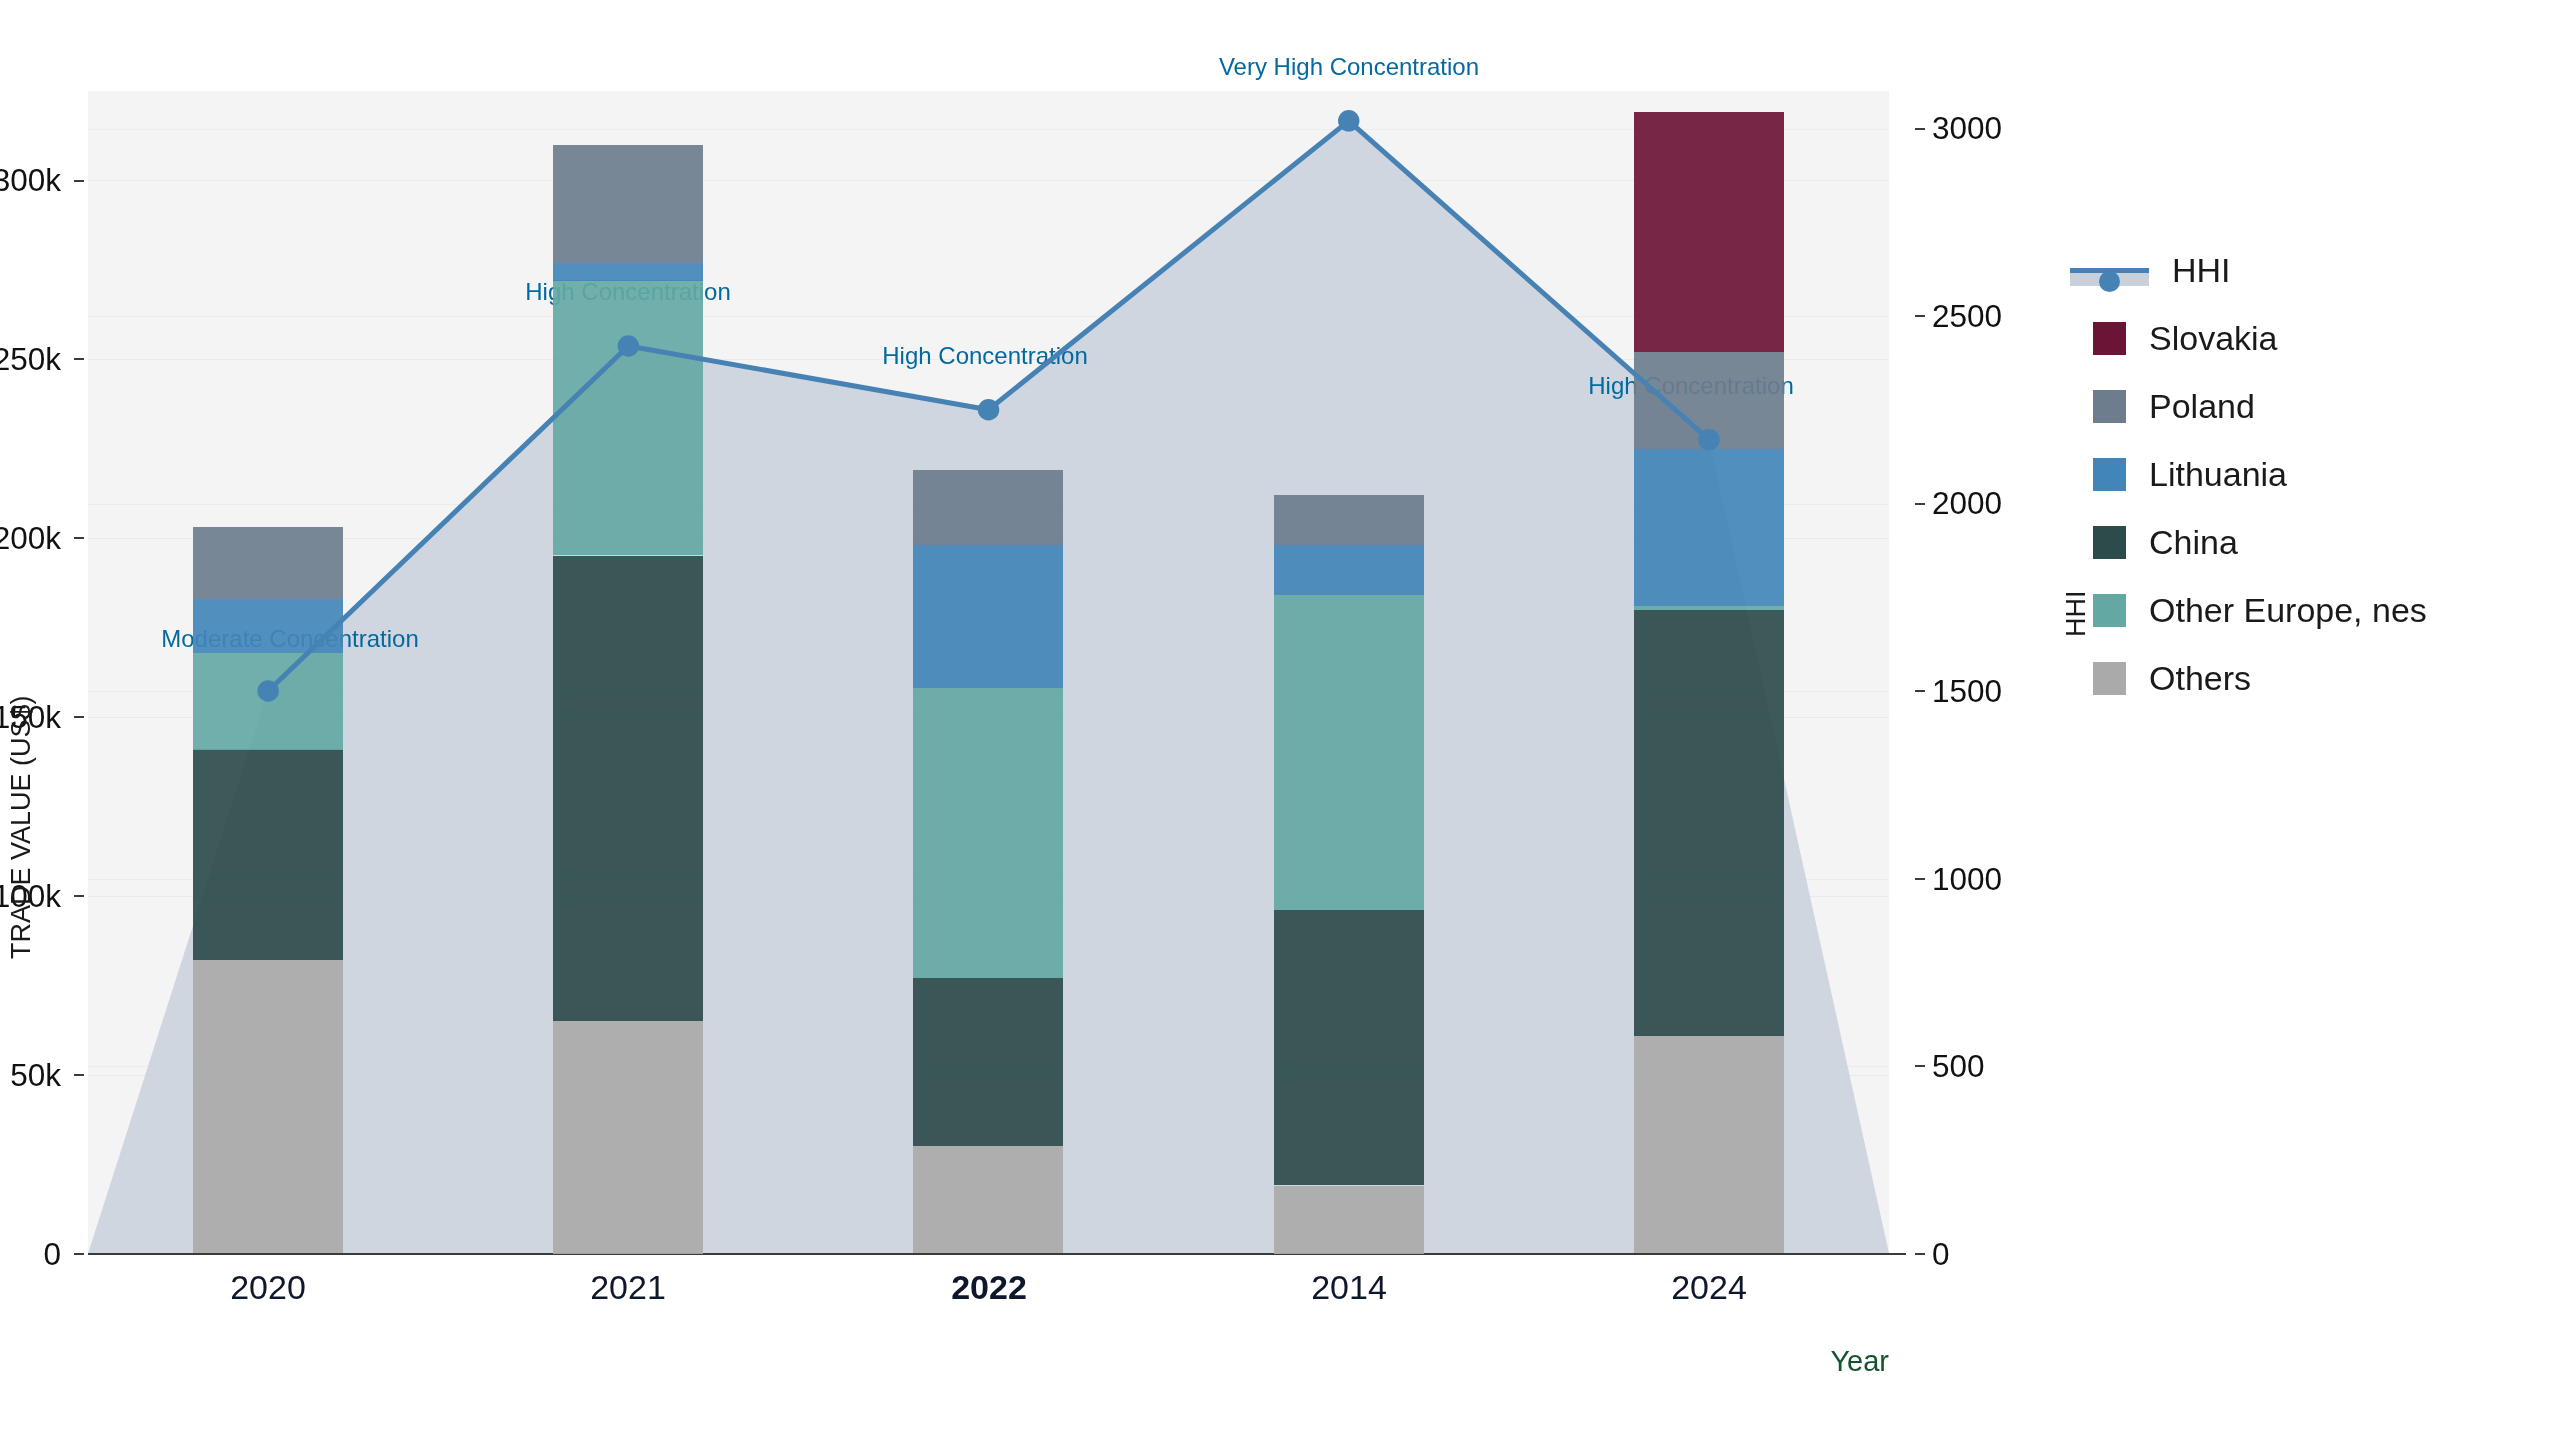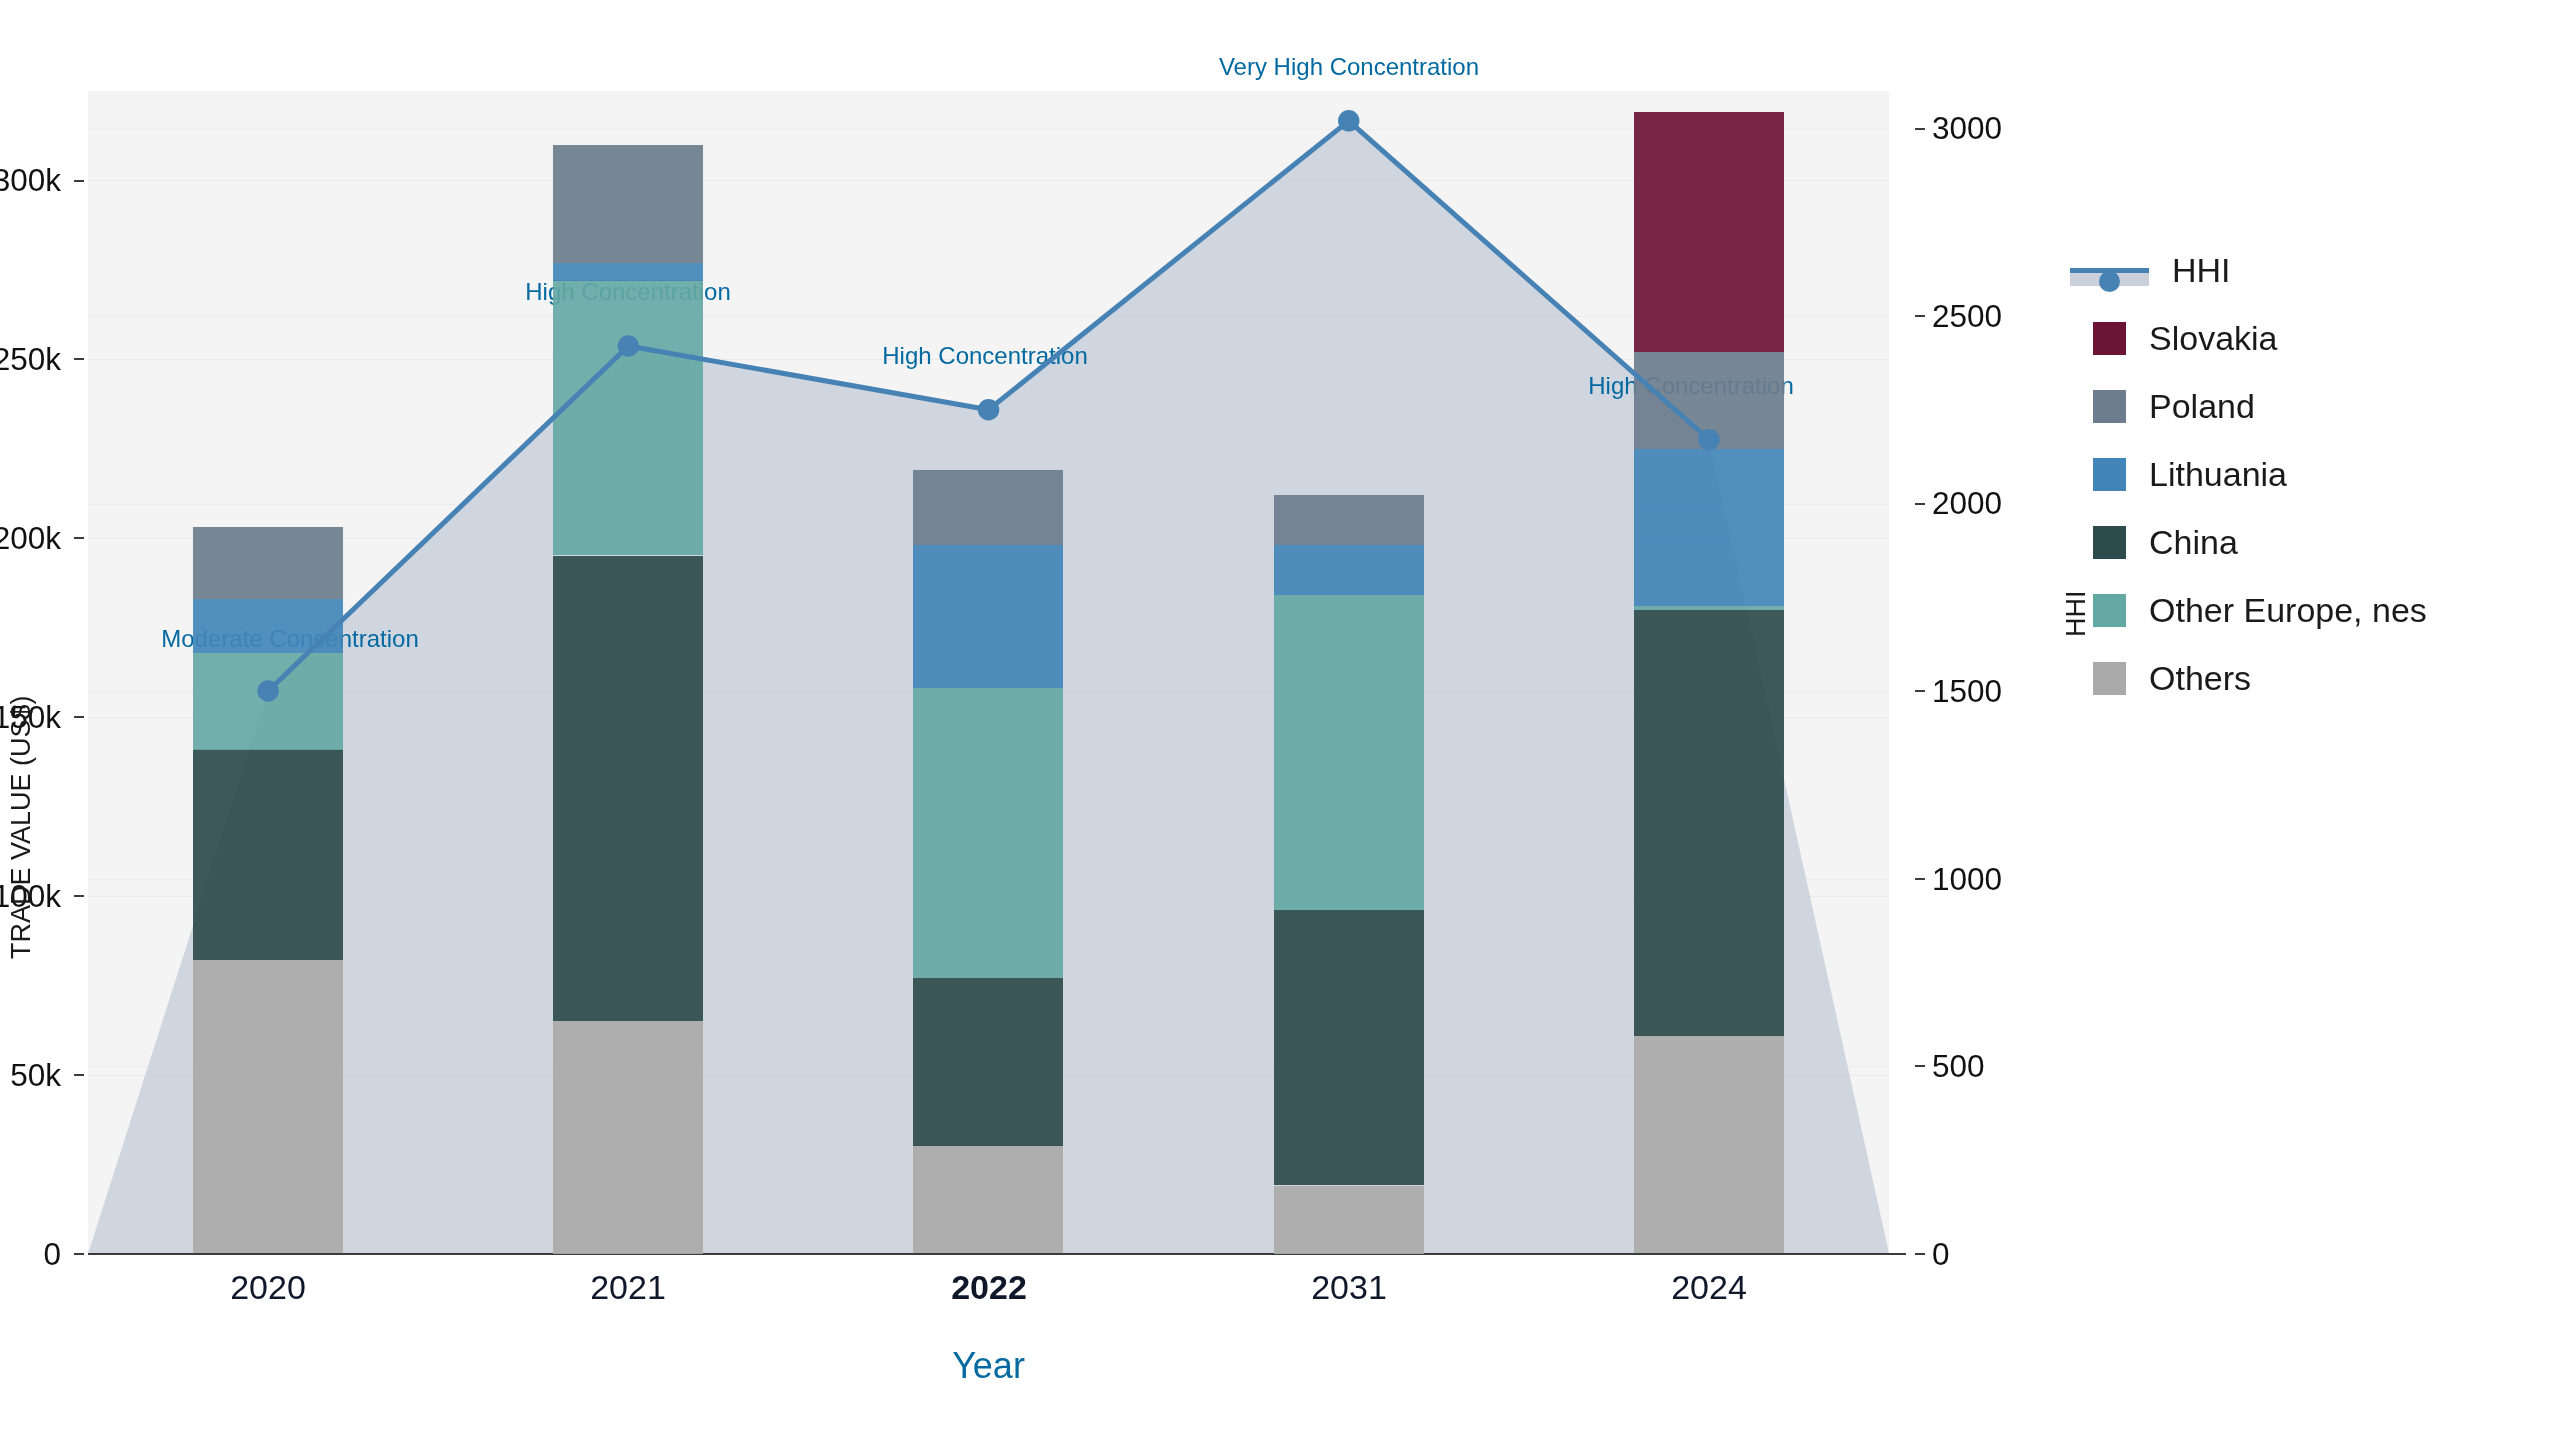--- a/index.html
+++ b/index.html
@@ -48,22 +48,22 @@
   #ylabel-left-wrap{
     position:absolute;left:5.7px;top:959px;
     transform:rotate(-90deg);transform-origin:left top;
     font-size:27px;color:#1a1a1a;white-space:nowrap;
   }
   .xtick{
     position:absolute;top:1268px;transform:translateX(-50%);
     font-size:34px;color:#0f172a;
   }
   #xlabel{
-    position:absolute;left:88px;width:1801px;top:1345px;text-align:center;
-    font-size:36px;color:#0369a1;
+    position:absolute;left:88px;width:1801px;top:1345px;text-align:right;
+    font-size:29px;color:#14532d;
   }
 
   
   .bar-seg{position:absolute;}
 
   
   #hhi-svg{position:absolute;left:0;top:0;width:2576px;height:1449px;overflow:visible;}
 
   .annot{
     position:absolute;transform:translateX(-50%);
@@ -152,21 +152,21 @@
       <div class="tickmark" style="top: 128px; left: 0px;"></div>
     </div>
 
   <div id="ylabel-left-wrap">TRADE VALUE (US$)</div>
   <div id="ylabel-right">HHI</div>
 
   <div id="xticks-wrap">
       <div class="xtick" style="left: 268px;">2020</div>
       <div class="xtick" style="left: 628px;">2021</div>
       <div class="xtick" style="left: 989px; font-weight: bold;">2022</div>
-      <div class="xtick" style="left: 1349px;">2031</div>
+      <div class="xtick" style="left: 1349px;">2014</div>
       <div class="xtick" style="left: 1709px;">2024</div>
     </div>
   <div id="xlabel">Year</div>
 
   <div id="annots">
       <div class="annot" style="left: 290px; top: 625px;">Moderate Concentration</div>
       <div class="annot" style="left: 628px; top: 278px;">High Concentration</div>
       <div class="annot" style="left: 985px; top: 342px;">High Concentration</div>
       <div class="annot" style="left: 1349px; top: 53px;">Very High Concentration</div>
       <div class="annot" style="left: 1691px; top: 372px;">High Concentration</div>

